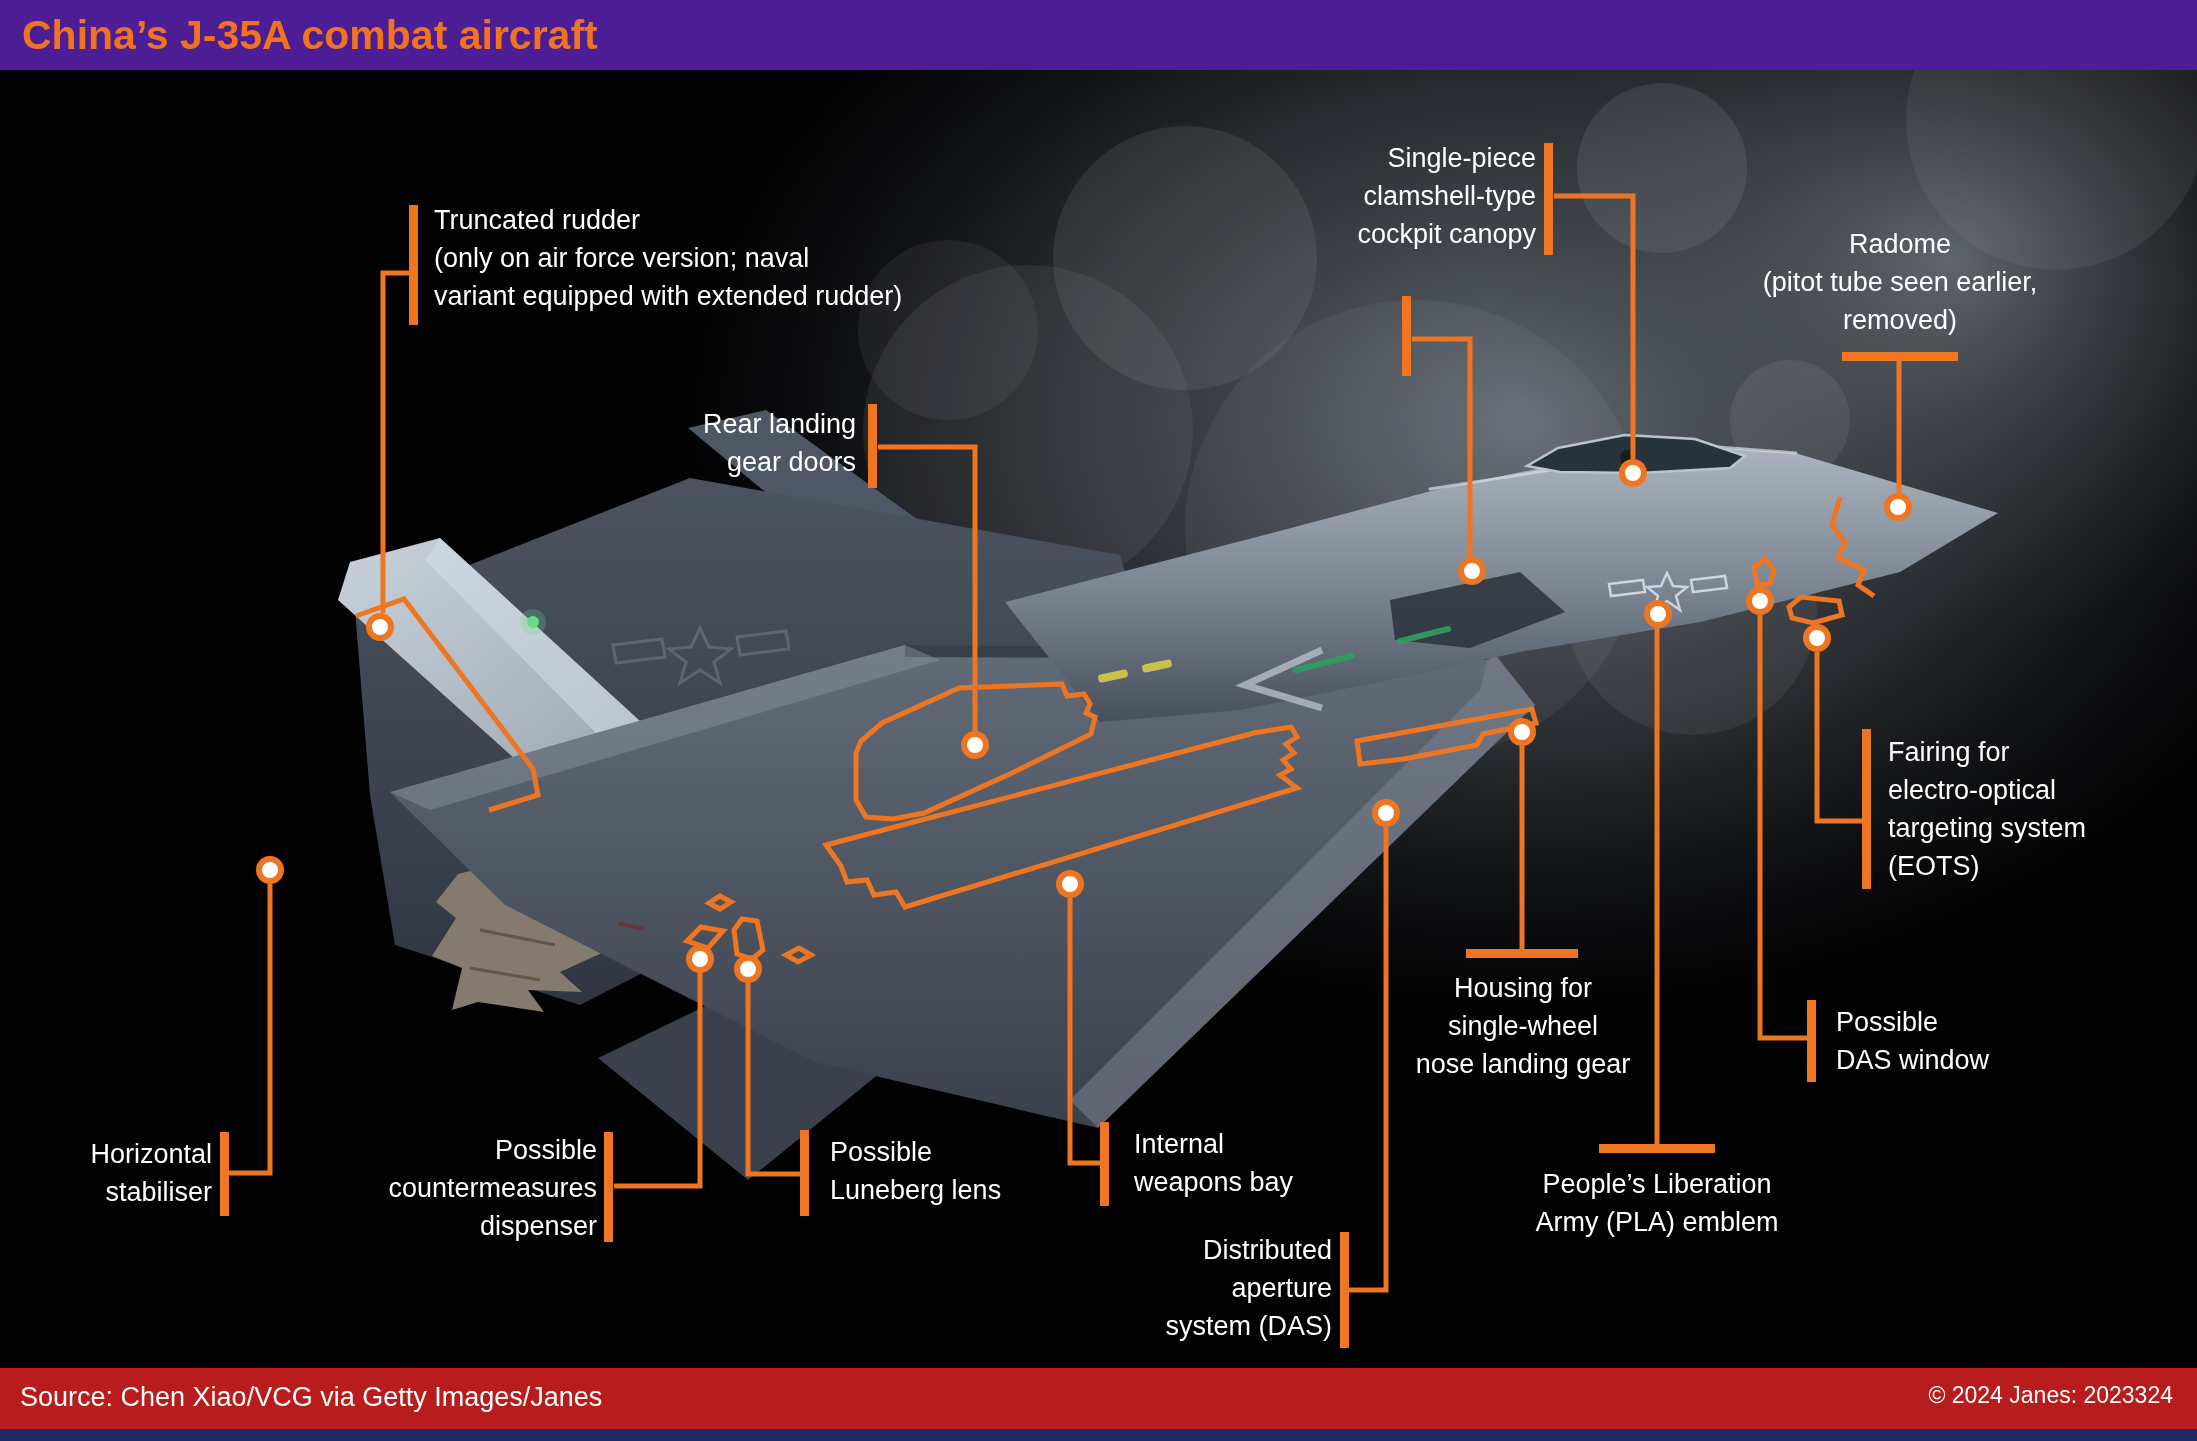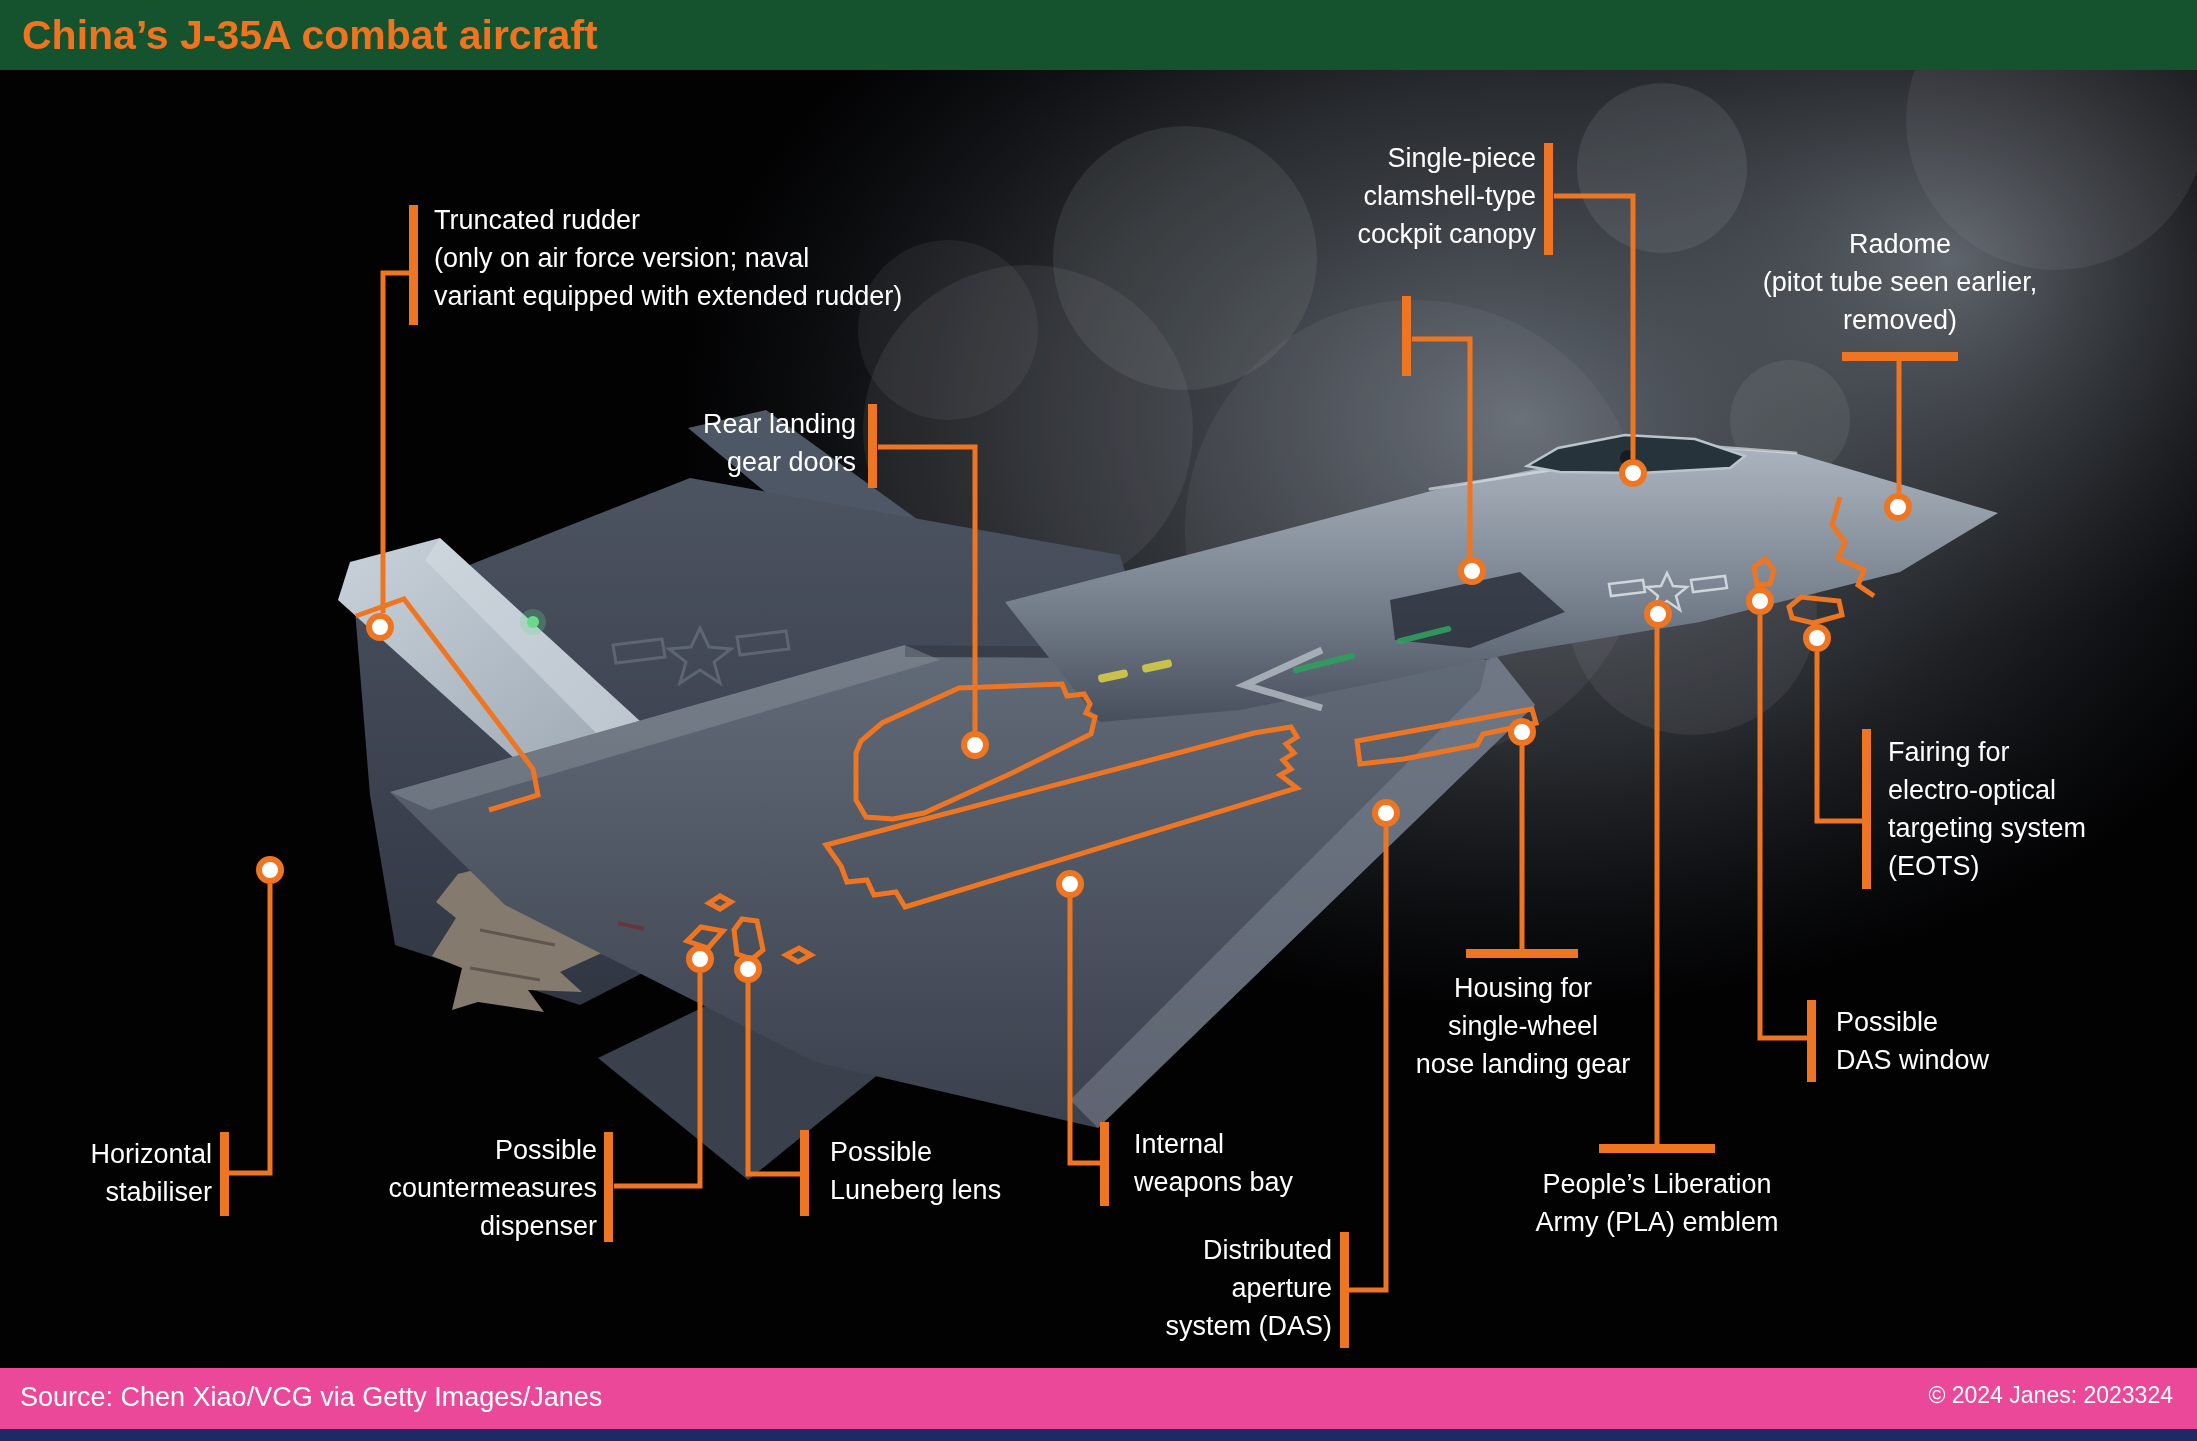--- a/index.html
+++ b/index.html
@@ -1,19 +1,19 @@
 <!DOCTYPE html>
 <html><head>
 <meta charset="utf-8">
 <style>
   html,body{margin:0;padding:0;background:#000;}
   #stage{position:relative;width:2197px;height:1441px;background:#000;overflow:hidden;
          font-family:"Liberation Sans",sans-serif;}
   
-  #hdr{position:absolute;left:0;top:0;width:100%;height:70px;background:#14532d;z-index:4;}
+  #hdr{position:absolute;left:0;top:0;width:100%;height:70px;background:#4c1d95;z-index:4;}
   #hdr .title{position:absolute;left:22px;top:0;line-height:70px;font-size:41px;font-weight:bold;color:#F0731F;}
   
   #art{position:absolute;left:0;top:0;z-index:1;}
   
   .co{position:absolute;z-index:3;color:#FFF;font-size:27px;line-height:38px;white-space:pre-line;}
   .r{text-align:right}.c{text-align:center}
   #co-rudder{left:434px;top:201px;}
   #co-reargear{right:1341px;top:405px;}
   #co-dsi{right:803px;top:297px;}
   #co-canopy{right:661px;top:139px;}
@@ -21,21 +21,21 @@
   #co-eots{left:1888px;top:733px;}
   #co-daswindow{left:1836px;top:1003px;}
   #co-hstab{right:1985px;top:1135px;}
   #co-cm{right:1600px;top:1131px;}
   #co-luneberg{left:830px;top:1133px;}
   #co-wbay{left:1134px;top:1125px;}
   #co-das{right:865px;top:1231px;}
   #co-housing{left:1360px;top:969px;width:326px;}
   #co-pla{left:1480px;top:1165px;width:354px;}
   
-  #ftr{position:absolute;left:0;top:1368px;width:100%;height:61px;background:#ec4899;z-index:4;}
+  #ftr{position:absolute;left:0;top:1368px;width:100%;height:61px;background:#b91c1c;z-index:4;}
   #ftr .src{position:absolute;left:20px;top:14px;font-size:27px;color:#FFF;}
   #ftr .cpy{position:absolute;right:24px;top:14px;font-size:23px;color:#FFF;}
   #bluebar{position:absolute;left:0;top:1429px;width:100%;height:12px;background:#1C2B66;z-index:4;}
 </style>
 </head>
 <body>
 
 <div id="stage">
 
   <svg id="art" width="2197" height="1441" viewBox="0 0 2197 1441">

